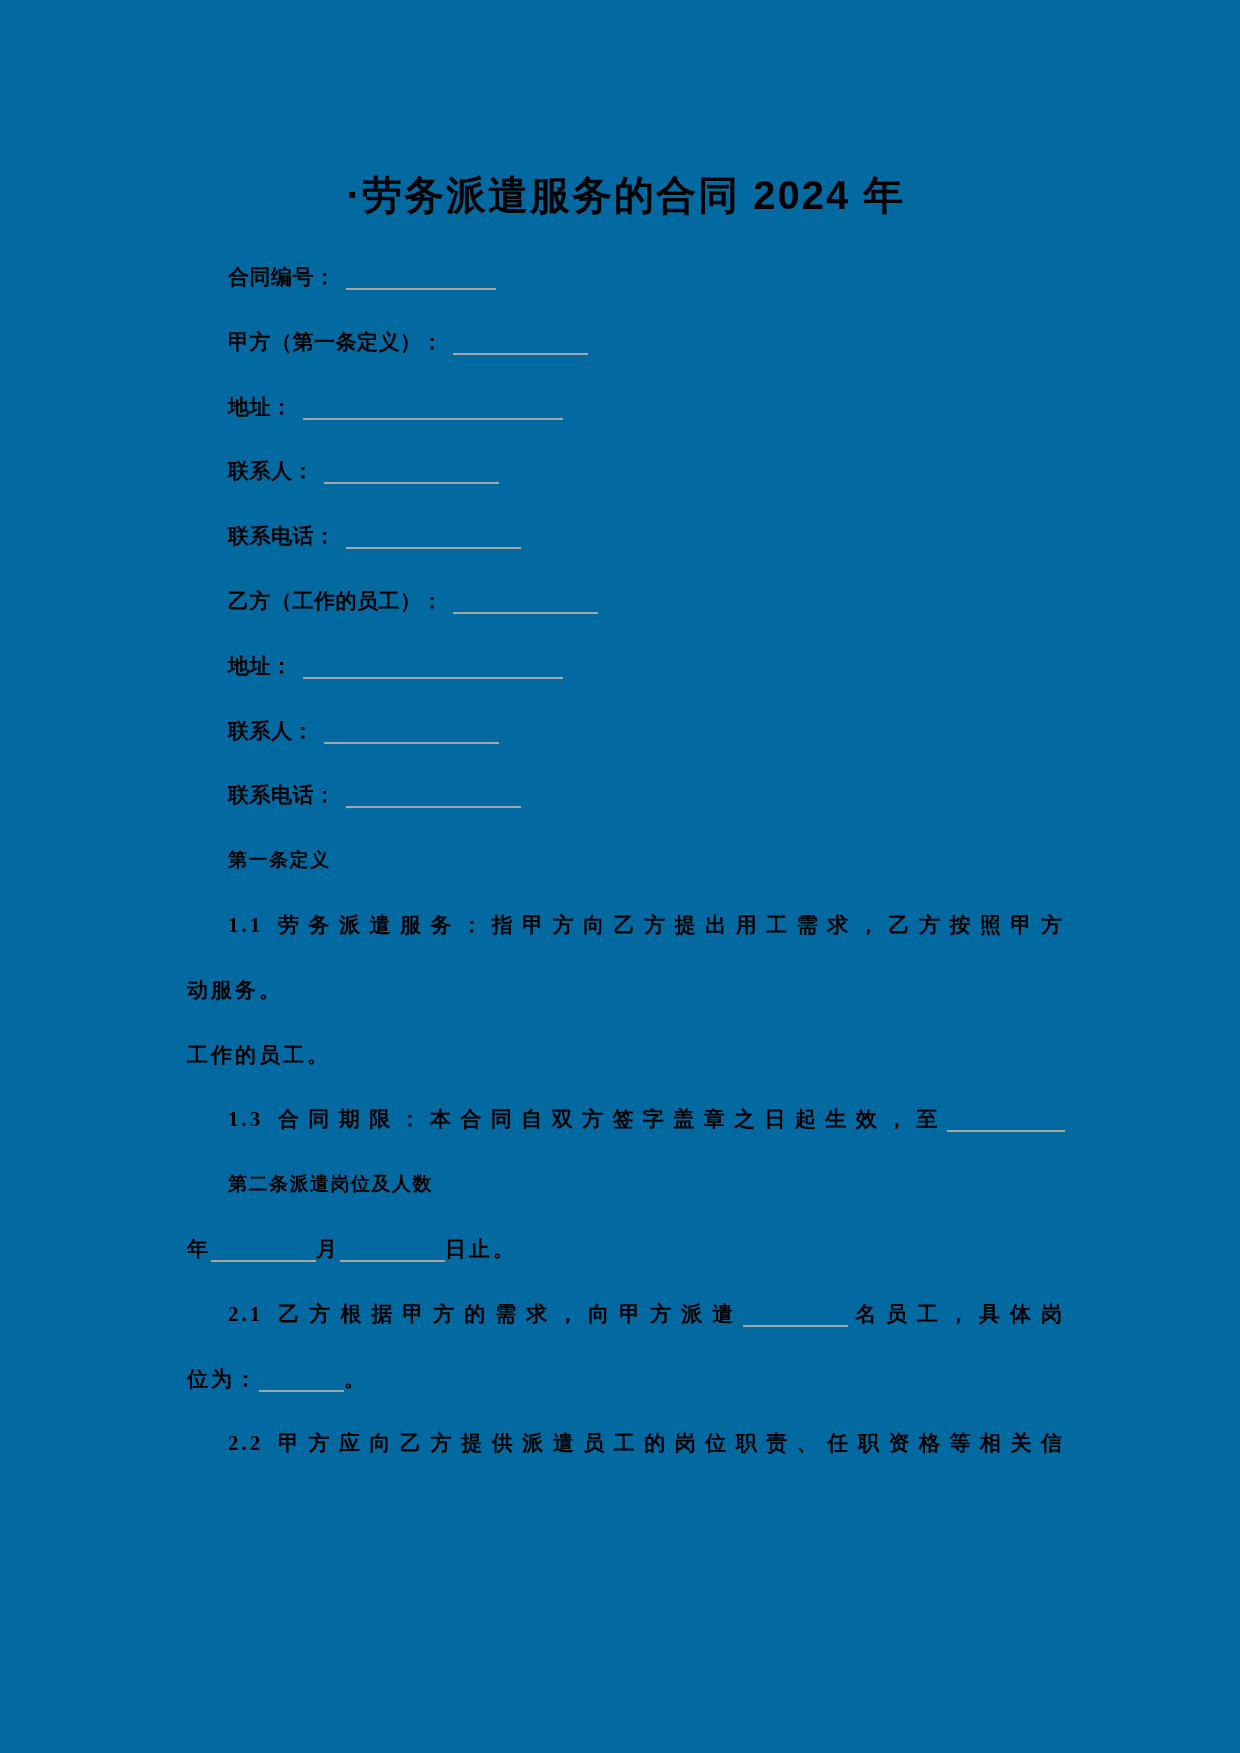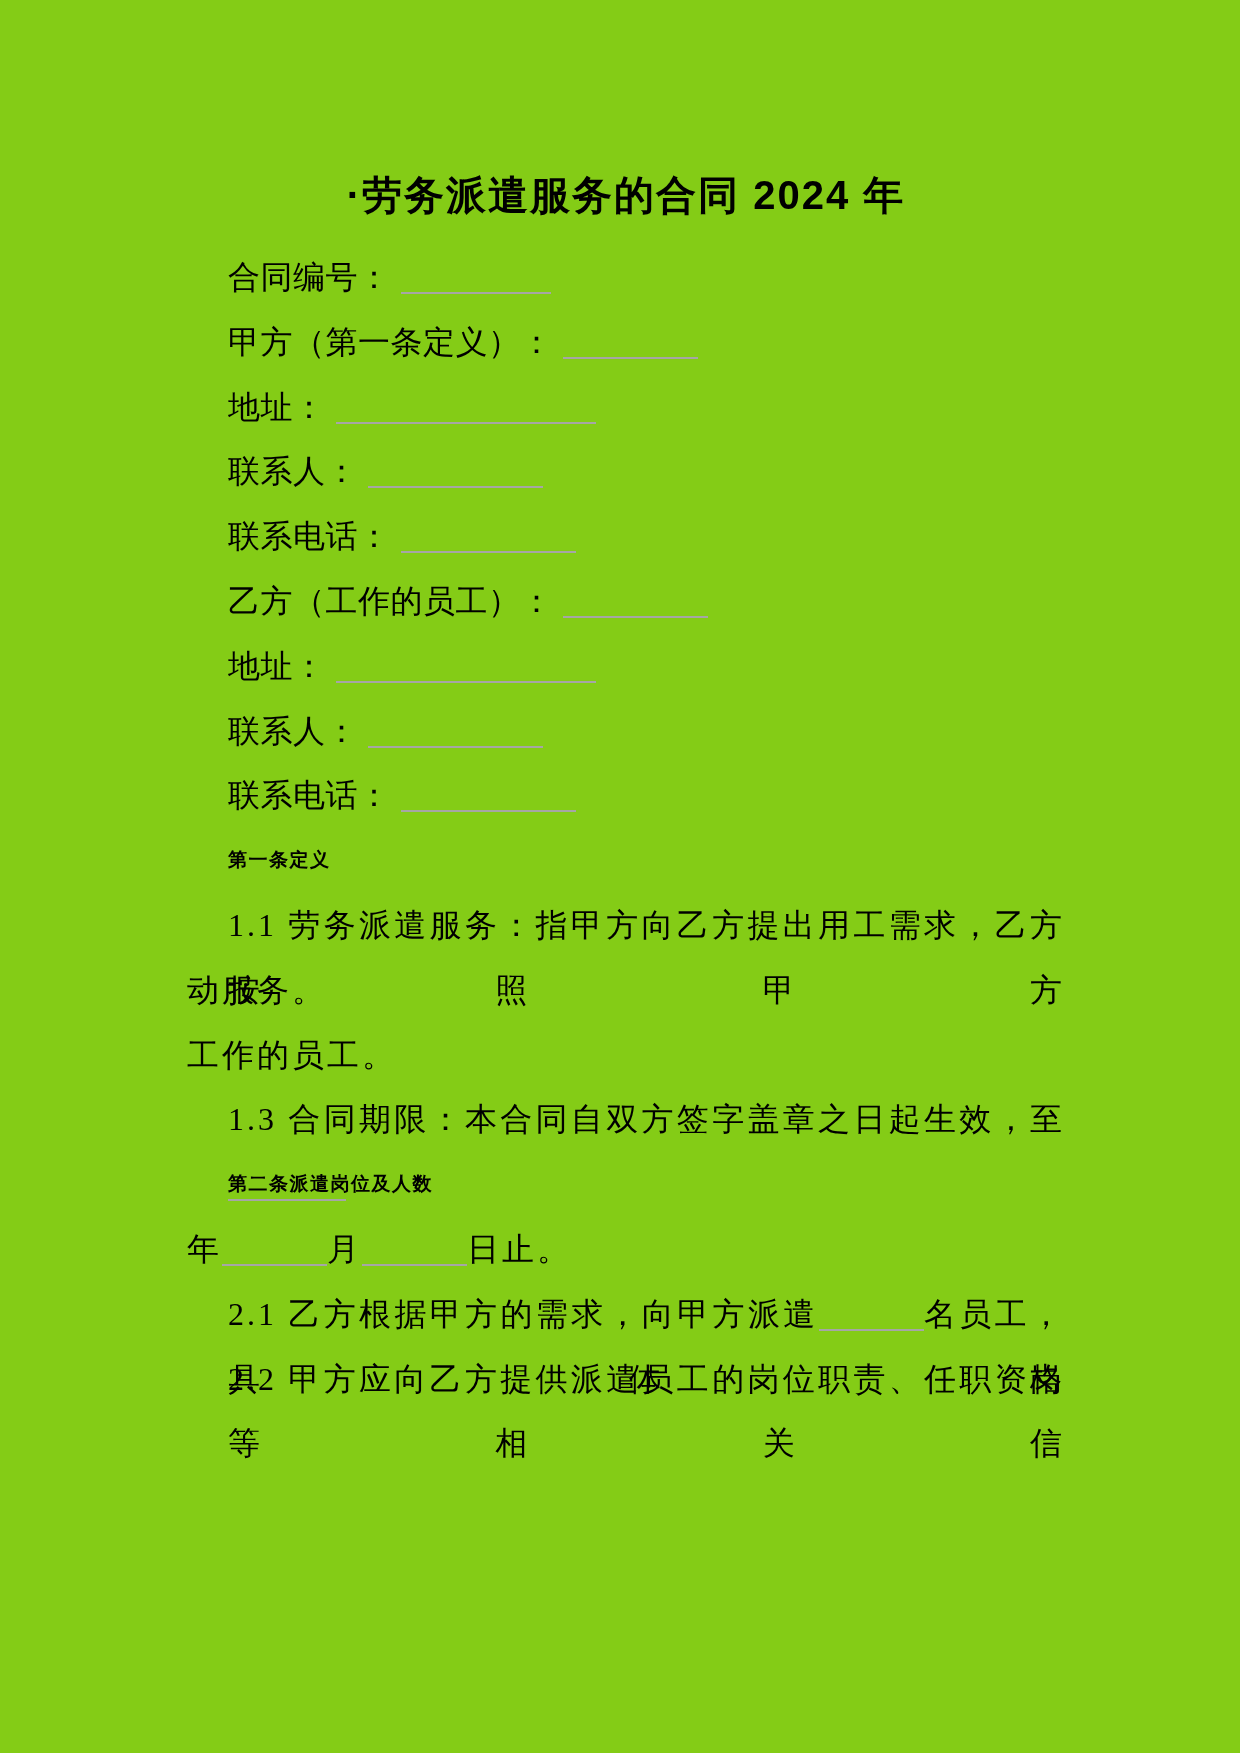--- a/index.html
+++ b/index.html
@@ -1,21 +1,21 @@
 <!DOCTYPE html>
 <html><head>
 <meta charset="utf-8">
 <style>
   * { margin:0; padding:0; box-sizing:border-box; }
   html, body { background:#ffffff; }
   .page {
     position:relative;
     width:1240px;
     height:1753px;
-    background:#84cc16;
+    background:#0369a1;
     overflow:hidden;
     color:#000000;
     font-family:"Liberation Serif","DejaVu Serif",serif;
   }
   .title {
     position:absolute;
     top:168px;
     left:187px;
     width:878px;
     text-align:center;
@@ -27,22 +27,23 @@
   }
   .content {
     position:absolute;
     left:187px;
     top:245px;
     width:878px;
   }
   .line {
     height:64.8px;
     line-height:64.8px;
-    font-size:32px;
+    font-size:21px;
     white-space:nowrap;
+    font-weight:bold;
   }
   .line.field {
     letter-spacing:0.5px;
     padding-left:41px;
   }
   .line.heading {
     font-family:Liberation Serif, serif;
     font-weight:bold;
     font-size:19px;
     letter-spacing:1.5px;
@@ -81,15 +82,16 @@
       <div class="line field"><span>联系人：</span><span class="blank" style="width: 175px;"></span></div>
       <div class="line field"><span>联系电话：</span><span class="blank" style="width: 175px;"></span></div>
       <div class="line heading">第一条定义</div>
       <div class="line p indent fill"><span>1.1 劳务派遣服务：指甲方向乙方提出用工需求，乙方按照甲方</span></div>
       <div class="line p"><span>动服务。</span></div>
       <div class="line p"><span>工作的员工。</span></div>
       <div class="line p indent fill"><span>1.3 合同期限：本合同自双方签字盖章之日起生效，至</span><span class="blank" style="width: 118px;"></span></div>
       <div class="line heading">第二条派遣岗位及人数</div>
       <div class="line p"><span>年</span><span class="blank" style="width: 105px;"></span><span>月</span><span class="blank" style="width: 105px;"></span><span>日止。</span></div>
       <div class="line p indent fill"><span>2.1 乙方根据甲方的需求，向甲方派遣</span><span class="blank" style="width: 105px;"></span><span>名员工，具体岗</span></div>
+      <div class="line p"><span>位为：</span><span class="blank" style="width: 85px;"></span><span>。</span></div>
       <div class="line p indent fill"><span>2.2 甲方应向乙方提供派遣员工的岗位职责、任职资格等相关信</span></div>
     </div>
 </div>
 
 </body></html>

